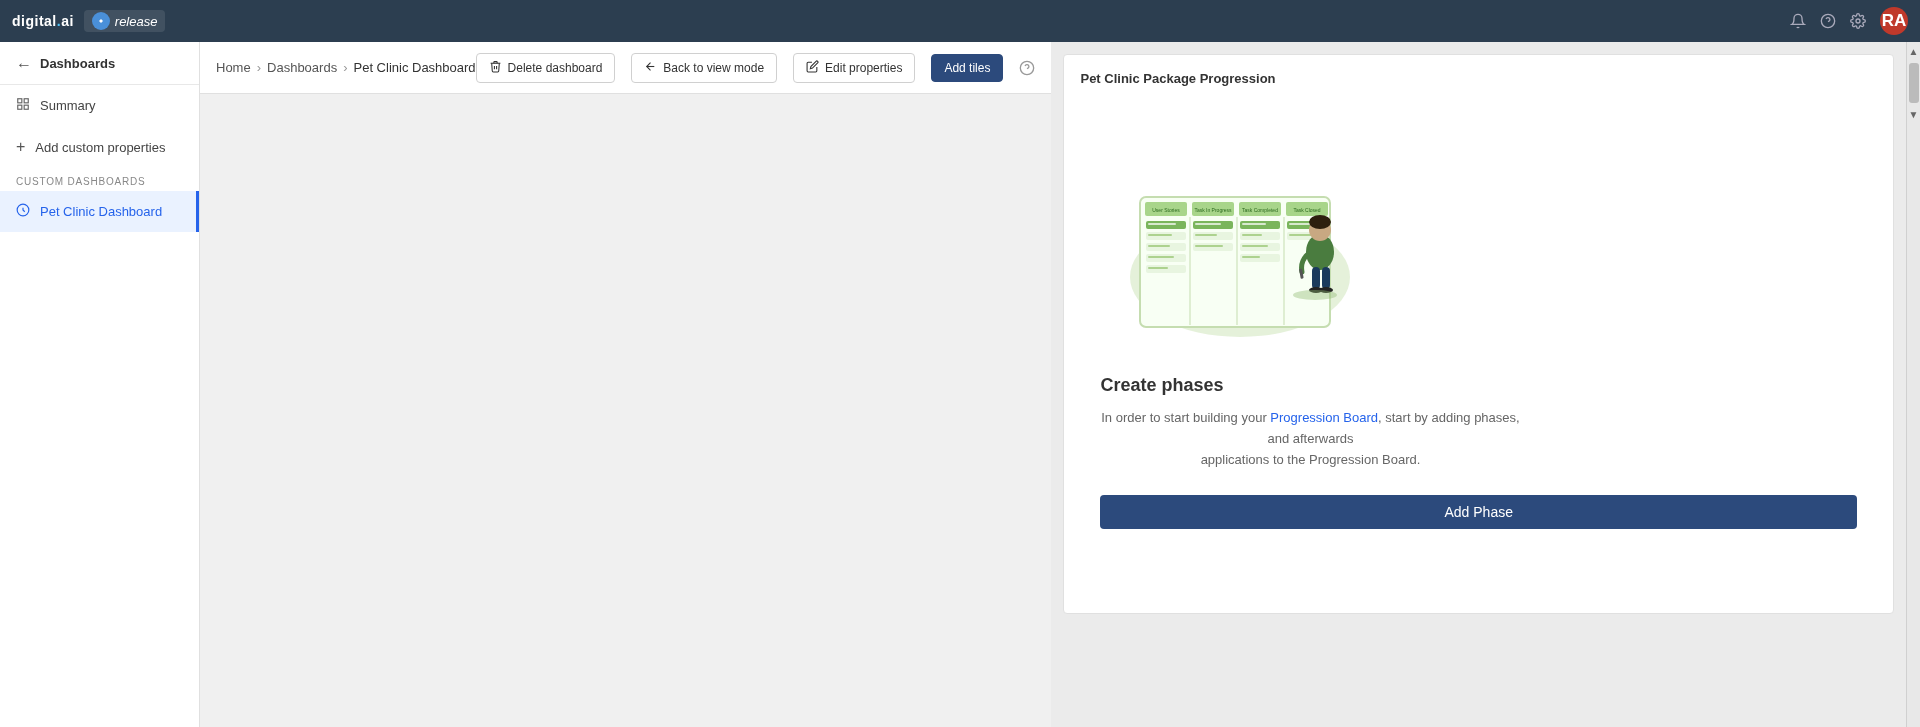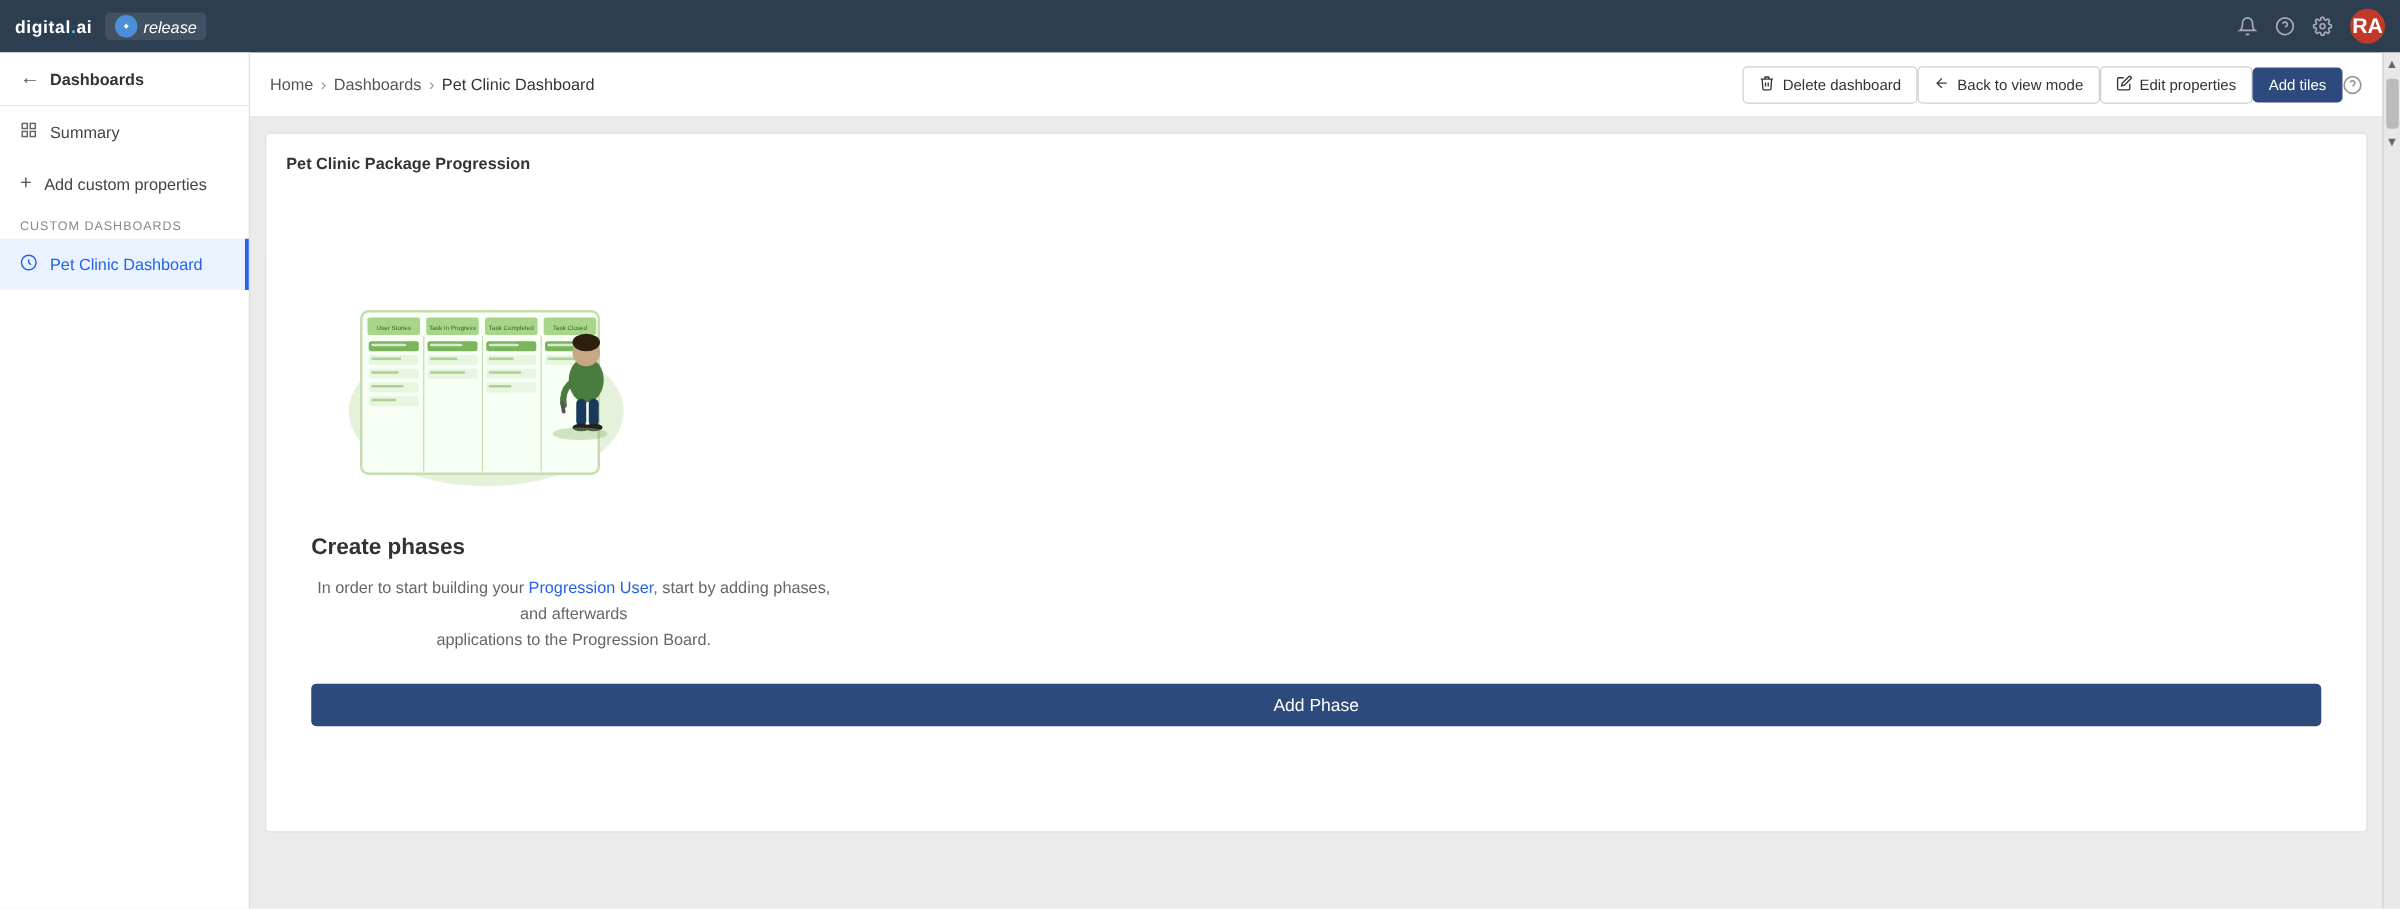--- a/index.html
+++ b/index.html
@@ -139,21 +139,21 @@
       color: #666;
     }
     .sidebar-item.active .sidebar-icon {
       color: #2563eb;
     }
 
     
     .main-content {
       flex: 1;
       display: flex;
-      flex-direction: column;
+      flex-direction: row;
       overflow: hidden;
     }
 
     
     .top-bar {
       background: #fff;
       border-bottom: 1px solid #e0e0e0;
       padding: 0 16px;
       height: 52px;
       display: flex;
@@ -174,21 +174,21 @@
       cursor: pointer;
       color: #555;
     }
     .breadcrumb-current {
       color: #333;
       font-weight: 500;
     }
     .top-bar-actions {
       display: flex;
       align-items: center;
-      gap: 0;
+      gap: 16px;
     }
     .btn {
       display: flex;
       align-items: center;
       gap: 6px;
       padding: 6px 12px;
       border-radius: 4px;
       font-size: 12px;
       cursor: pointer;
       border: 1px solid #d0d0d0;
@@ -494,21 +494,21 @@
             <rect x="222" y="120" width="8" height="22" rx="4" fill="#1a3a5c"></rect>
 
             <ellipse cx="216" cy="143" rx="7" ry="3" fill="#222"></ellipse>
             <ellipse cx="226" cy="143" rx="7" ry="3" fill="#222"></ellipse>
 
             <ellipse cx="215" cy="148" rx="22" ry="5" fill="#8fb870" opacity="0.4"></ellipse>
           </svg>
 
           <div class="empty-title">Create phases</div>
           <div class="empty-description">
-            <span>In order to start building your <a>Progression User</a>, start by adding phases, and afterwards</span><br>
+            <span>In order to start building your <a>Progression Board</a>, start by adding phases, and afterwards</span><br>
             <span>applications to the Progression Board.</span>
           </div>
           <button class="btn-add-phase">Add Phase</button>
         </div>
 
       </div>
     </div>
 
   </div>
 

